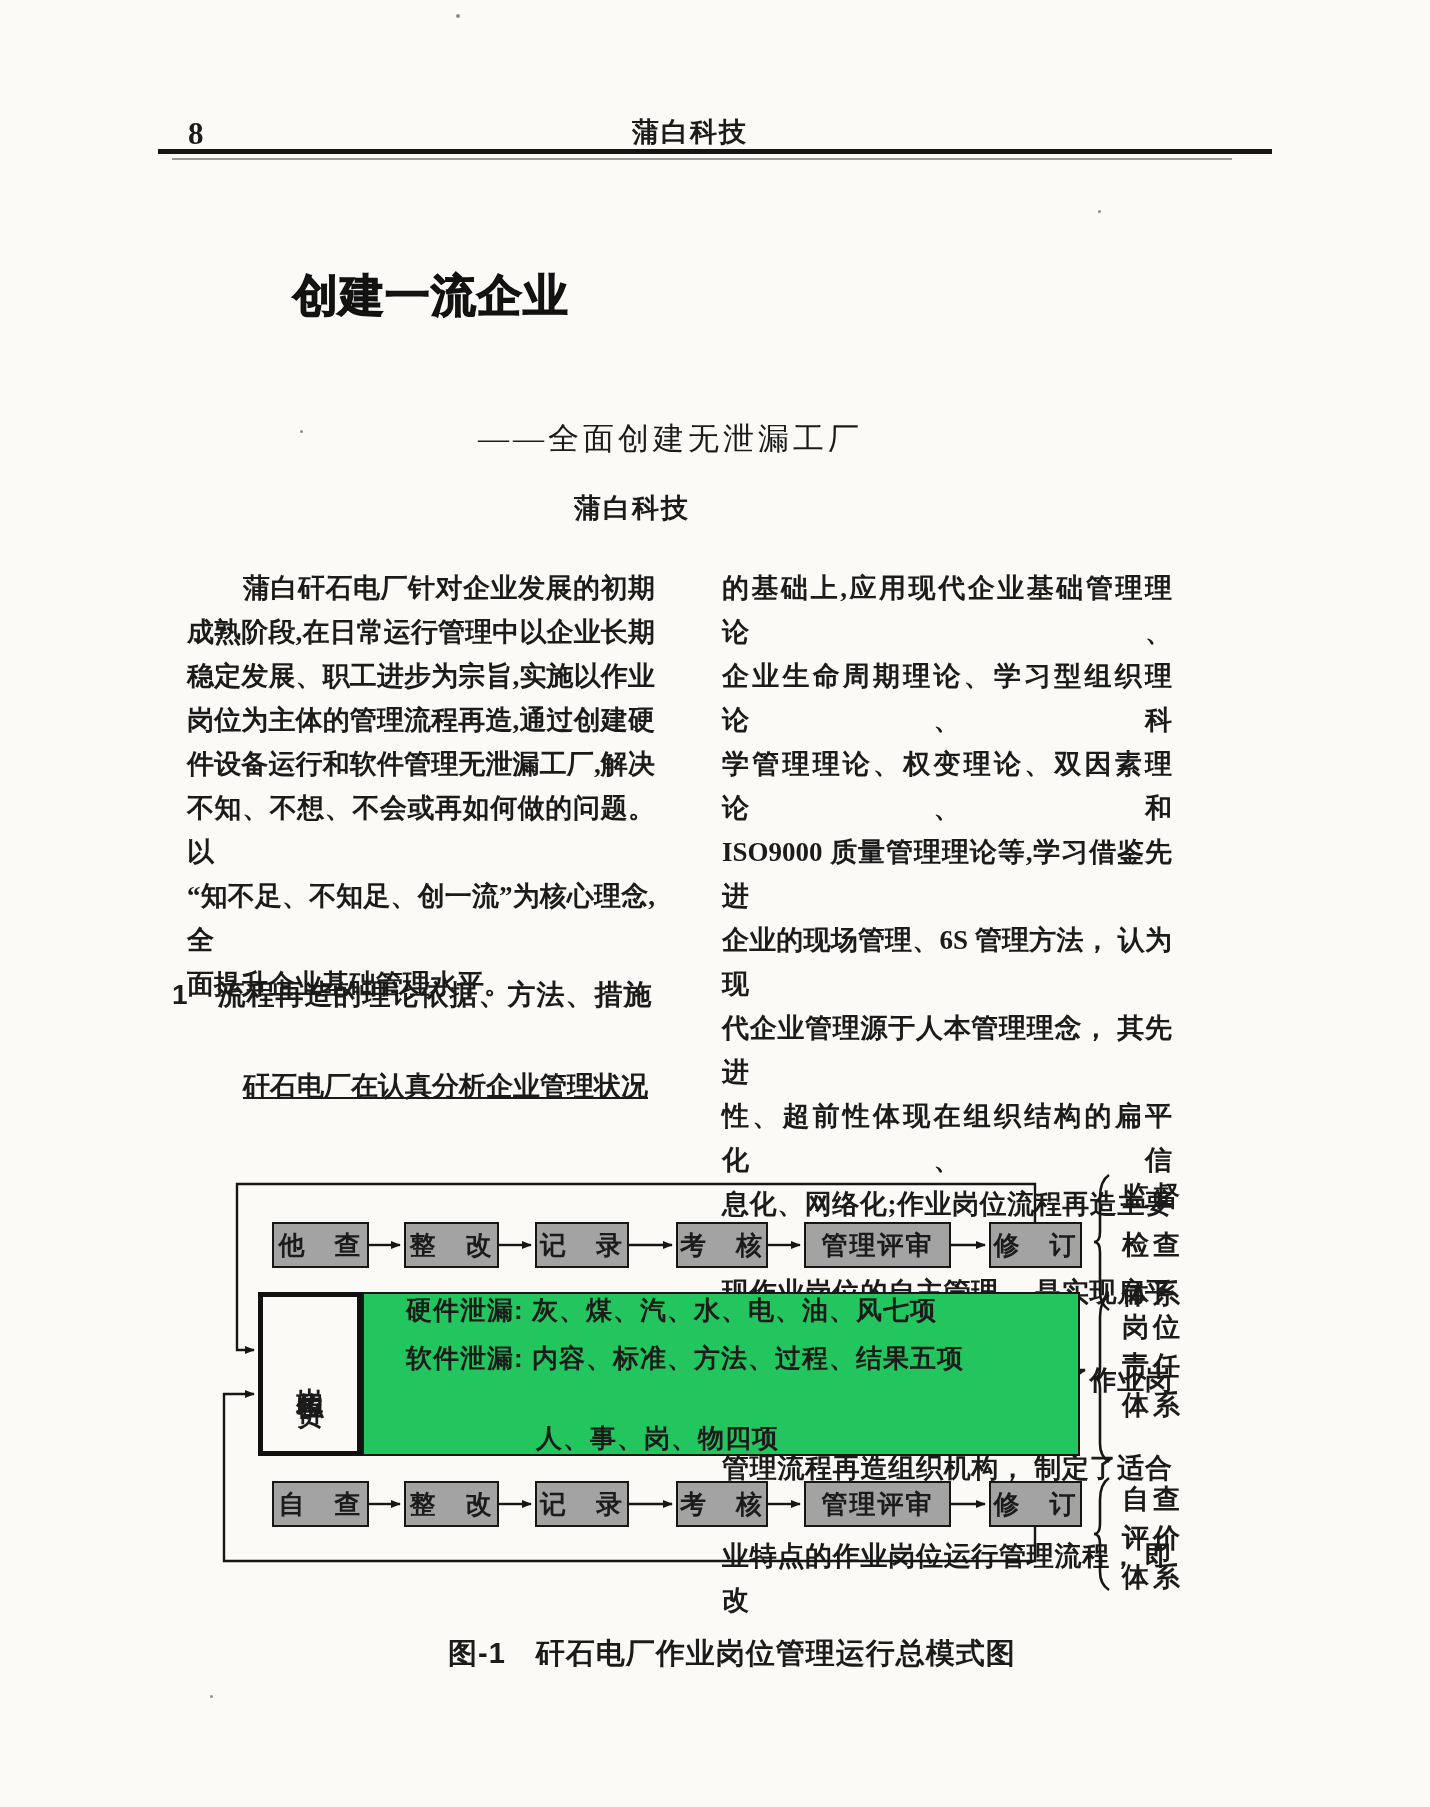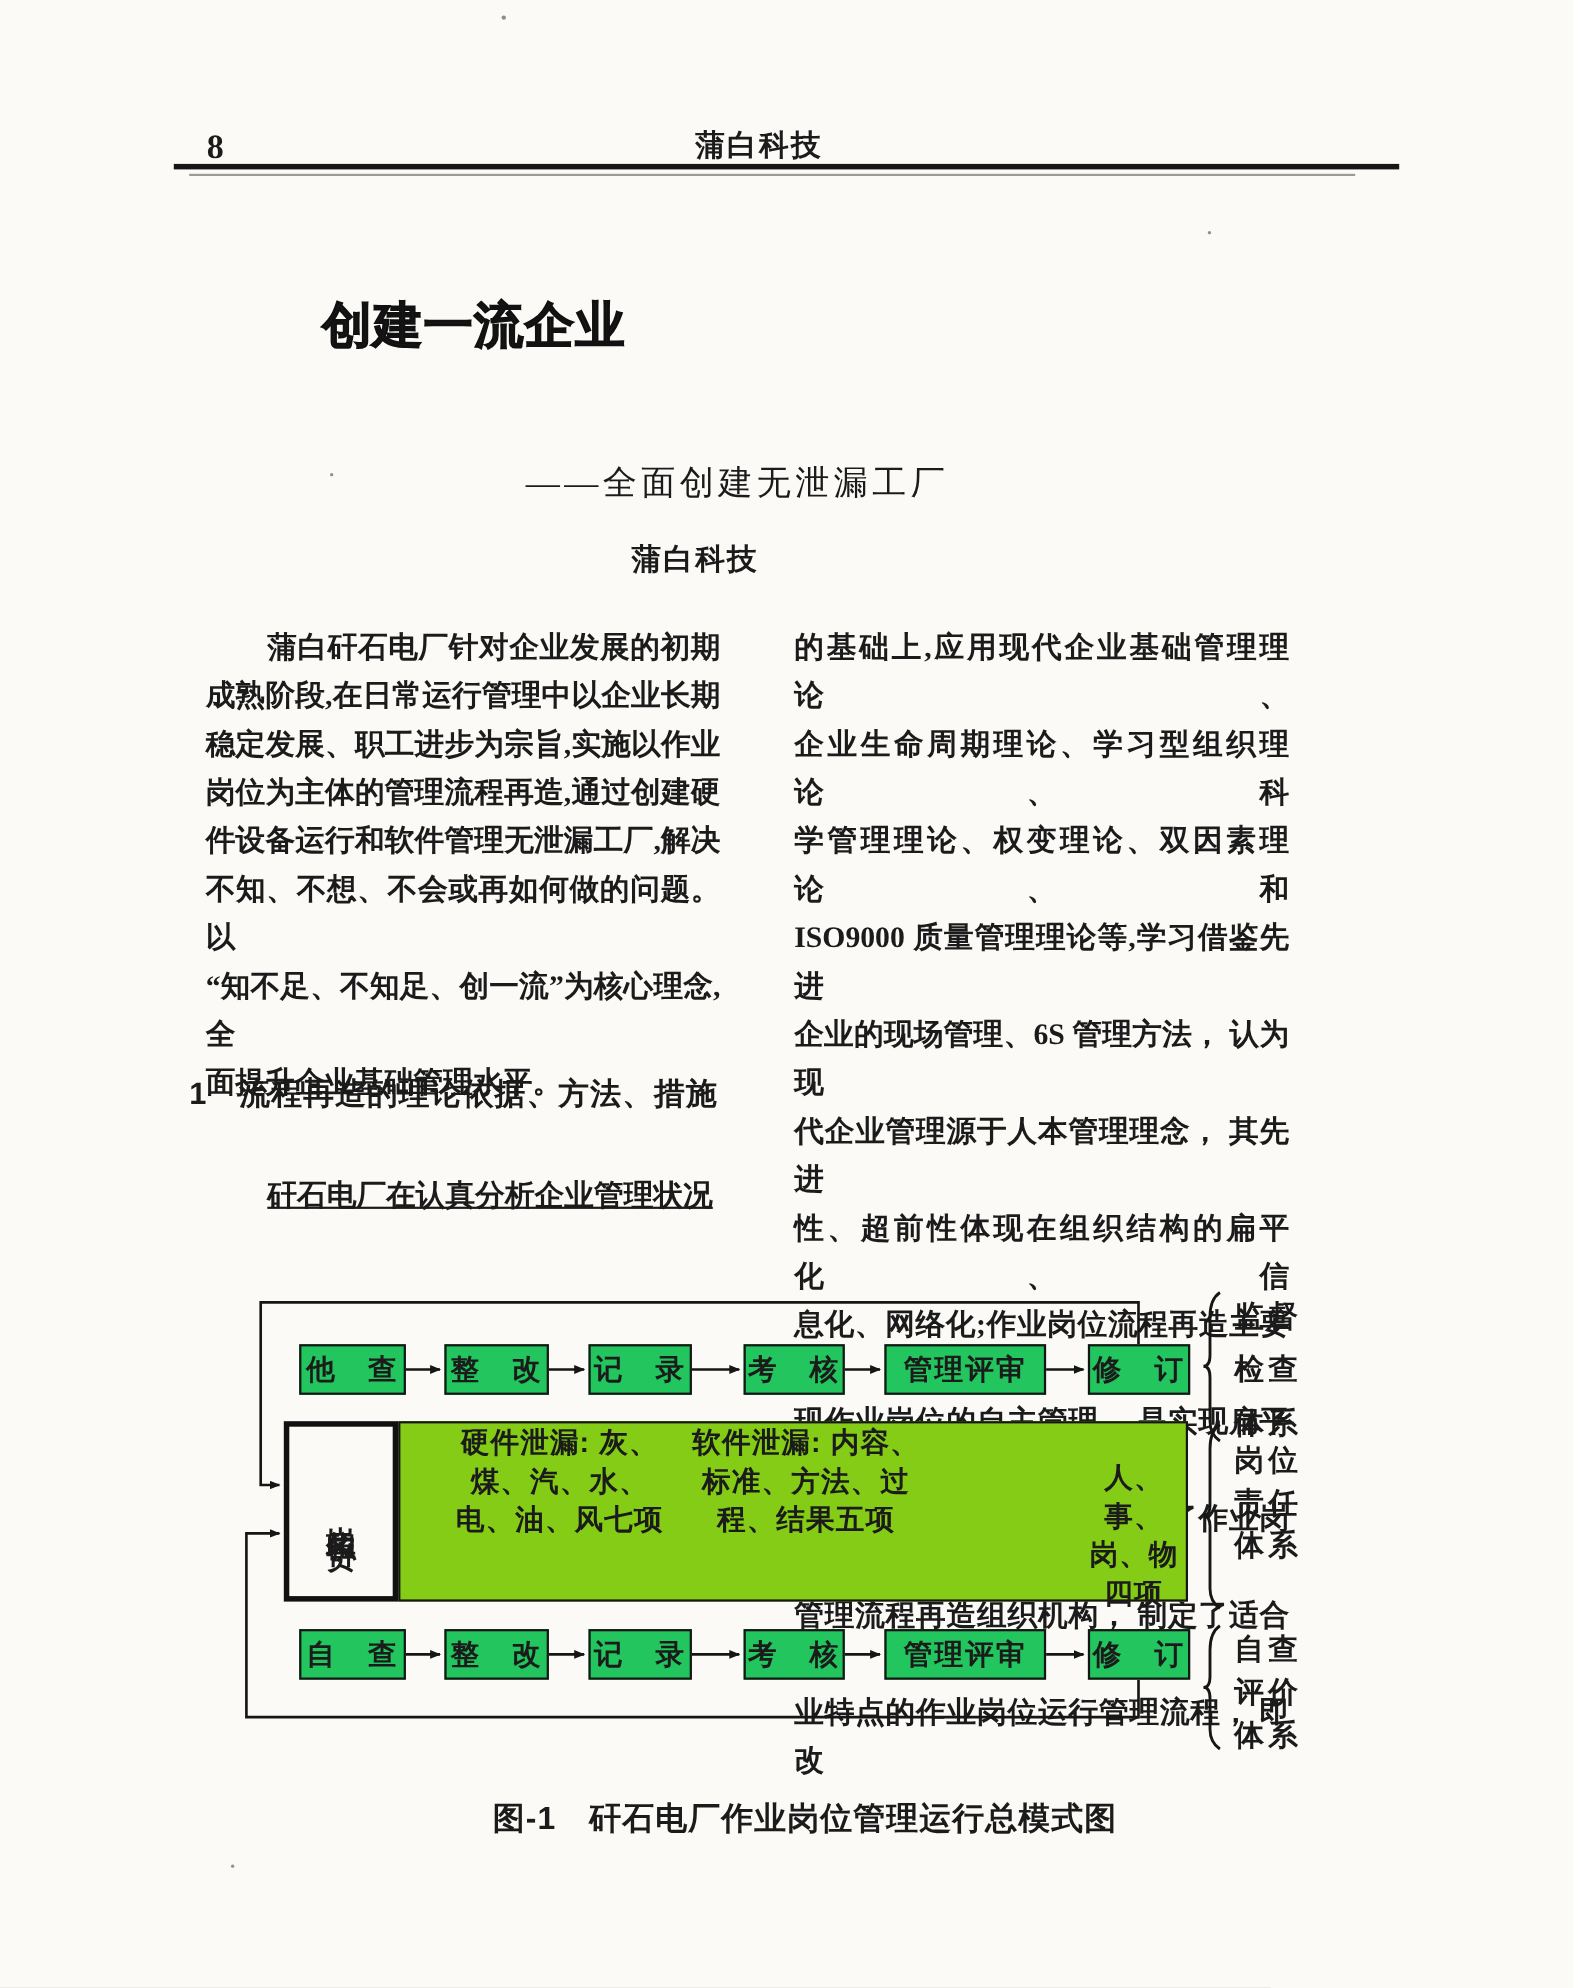--- a/index.html
+++ b/index.html
@@ -69,40 +69,39 @@
     position:absolute;left:187px;top:1064px;width:468px;
     padding-left:56px;box-sizing:border-box;
     font:600 27px "Liberation Serif","DejaVu Serif",serif;
     line-height:44px;
     text-decoration:underline;
   }
   
   .connectors{position:absolute;left:0;top:0;pointer-events:none;}
   .fbox{
     position:absolute;height:46px;
-    border:2.5px solid #161616;background:#22c55e;
+    border:2.5px solid #161616;background:#a3a3a3;
     display:flex;align-items:center;justify-content:center;
     font:700 26px "Liberation Sans","DejaVu Sans",sans-serif;
     letter-spacing:2px;box-sizing:border-box;
   }
   .duty-box{
     position:absolute;left:258px;top:1292px;width:104px;height:164px;
     border:5px solid #111;box-sizing:border-box;background:#fbfaf7;
     display:flex;align-items:center;justify-content:center;
     font:700 27px "Liberation Sans","DejaVu Sans",sans-serif;
     writing-mode:vertical-rl;text-orientation:upright;letter-spacing:4px;
   }
   .content-box{
     position:absolute;left:362px;top:1292px;width:718px;height:164px;
-    border:2.5px solid #161616;box-sizing:border-box;background:#84cc16;
-    display:flex;justify-content:center;
+    border:2.5px solid #161616;box-sizing:border-box;background:#22c55e;
+    display:flex;flex-direction:column;justify-content:center;
     padding-left:42px;gap:13px;
     font:700 26px "Liberation Sans","DejaVu Sans",sans-serif;
     letter-spacing:1px;
-    text-align:center;
   }
   .content-line-3{padding-left:130px;margin-top:32px;}
   .side-group{
     position:absolute;left:1122px;
     font:700 27px "Liberation Sans","DejaVu Sans",sans-serif;
     letter-spacing:4px;
   }
   .side-group.g1{top:1172px;line-height:49px;}
   .side-group.g2{top:1308px;line-height:39px;}
   .side-group.g3{top:1480px;line-height:39px;}

